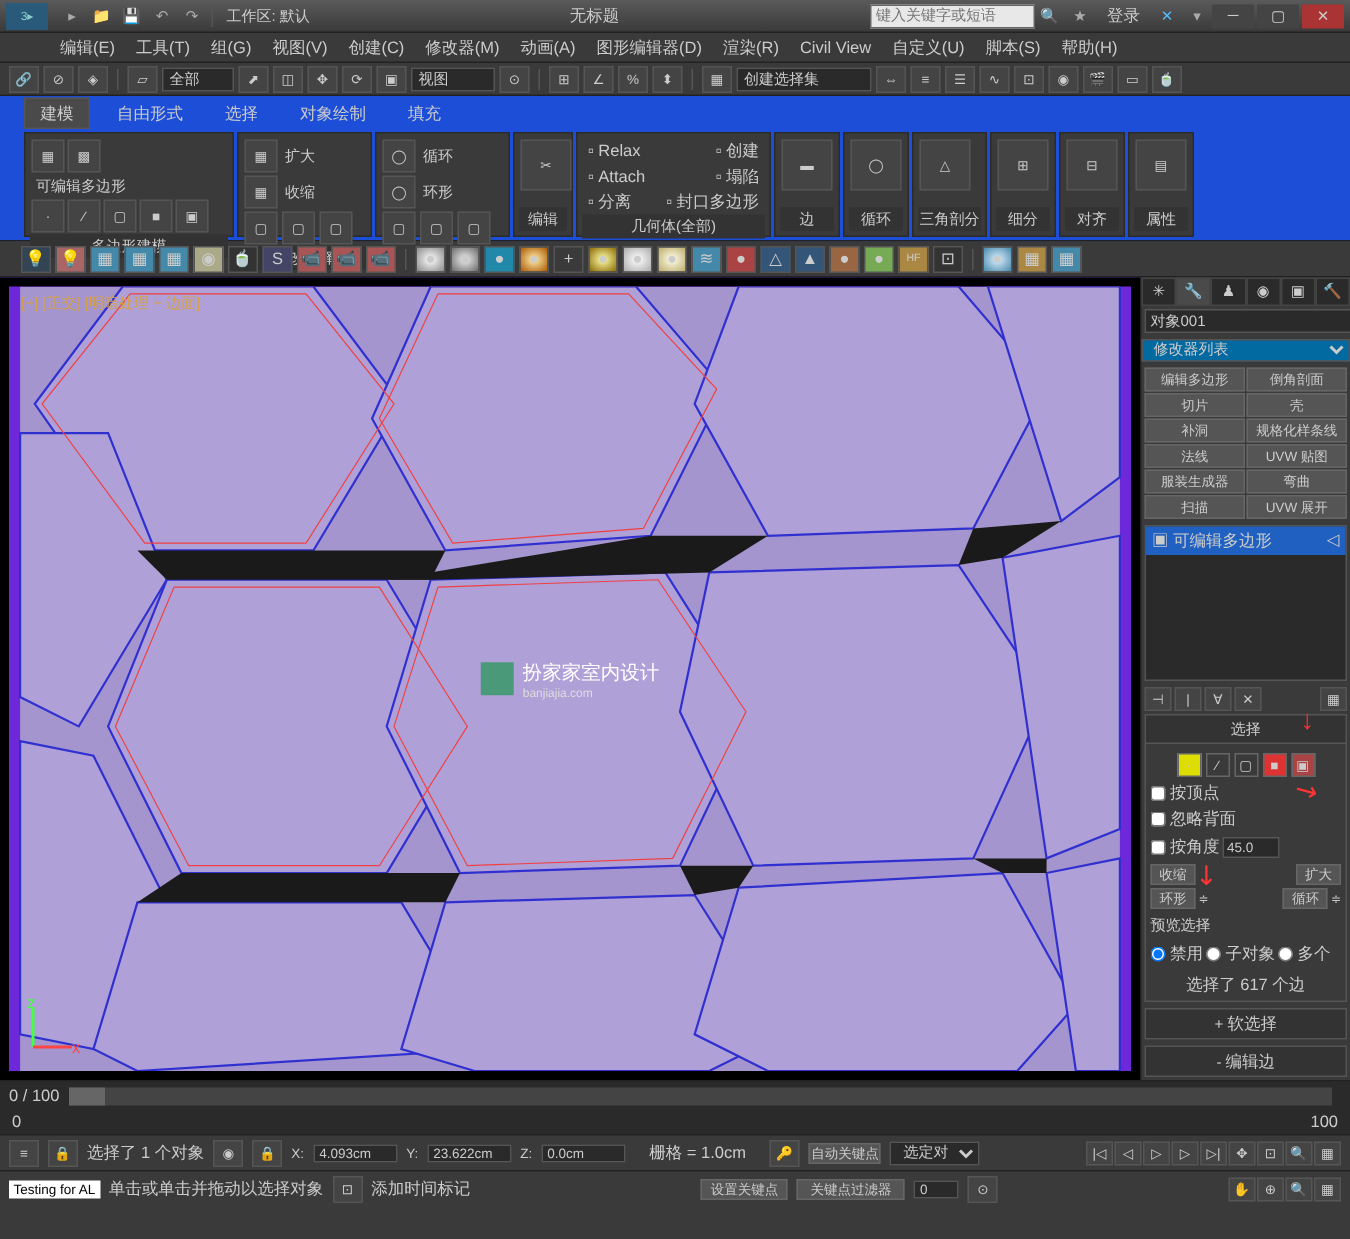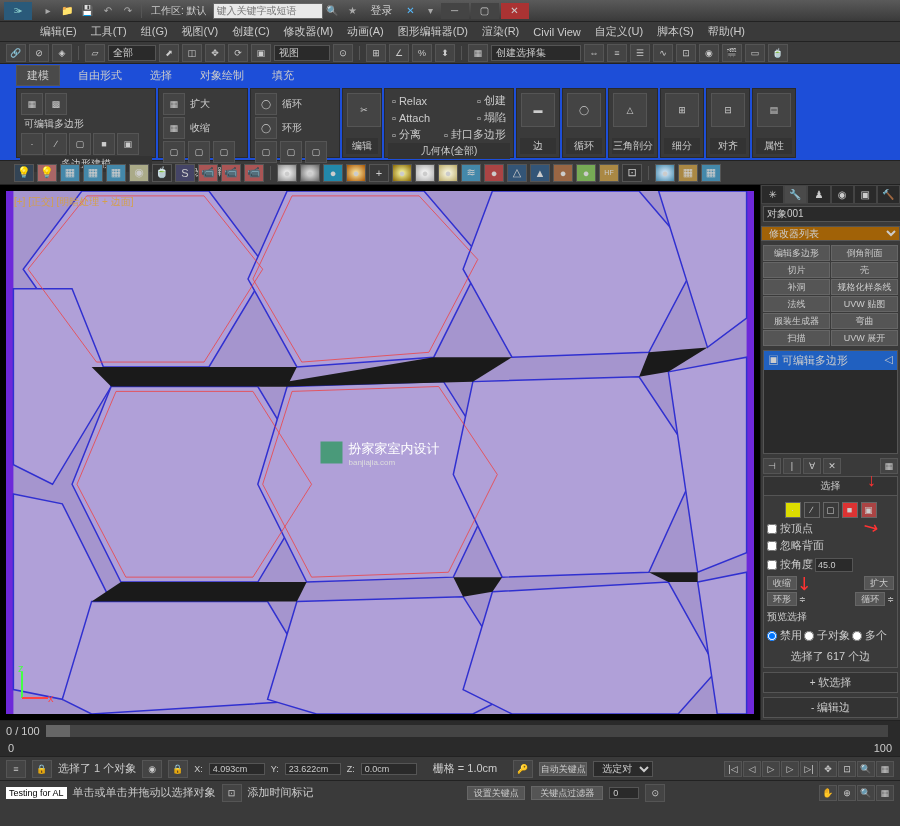--- a/index.html
+++ b/index.html
@@ -39,21 +39,21 @@
 .wm-cube{width:22px;height:22px;background:#4a9a7a}
 .wm-txt{font-size:13px;color:#fff}
 .wm-sub{font-size:8px;color:#ddd}
 .axis{position:absolute;bottom:8px;left:8px;width:40px;height:40px}
 .side{width:140px;background:#3a3a3a;border-left:1px solid #222;display:flex;flex-direction:column}
 .side-tabs{height:20px;display:flex;background:#2a2a2a}
 .stab{flex:1;border:1px solid #444;display:flex;align-items:center;justify-content:center;font-size:10px}
 .stab.active{background:#4a4a4a}
 .side-row{display:flex;padding:2px}
 .obj-name{flex:1;height:16px;background:#2a2a2a;border:1px solid #555;padding:0 3px;font-size:10px}
-.mod-combo{width:100%;height:16px;background:#a16207;border:1px solid #555;font-size:10px;padding:0 3px;margin:2px 0}
+.mod-combo{width:100%;height:16px;background:#0369a1;border:1px solid #555;font-size:10px;padding:0 3px;margin:2px 0}
 .mod-grid{display:grid;grid-template-columns:1fr 1fr;gap:1px;padding:2px}
 .mod-btn{height:16px;background:#555;border:1px solid #666;font-size:9px;text-align:center;line-height:14px}
 .mod-stack{height:110px;background:#2a2a2a;border:1px solid #555;margin:2px}
 .stack-item{background:#2060c0;color:#fff;padding:2px 4px;font-size:10px;display:flex;justify-content:space-between}
 .stack-tools{height:18px;display:flex;gap:2px;padding:2px}
 .stbtn{width:18px;height:16px;background:#444;border:1px solid #555;font-size:9px;display:flex;align-items:center;justify-content:center}
 .rollout{margin:2px}
 .ro-hdr{background:#333;padding:2px 4px;font-size:10px;text-align:center;border:1px solid #555}
 .ro-body{background:#3a3a3a;padding:3px;border:1px solid #555;border-top:none;font-size:10px}
 .sel-icons{display:flex;gap:3px;justify-content:center;margin:3px 0}
@@ -81,20 +81,21 @@
 
 <div class="titlebar">
  <div class="logo">3▸</div>
  <div class="tb-icon">▸</div>
  <div class="tb-icon">📁</div>
  <div class="tb-icon">💾</div>
  <div class="tb-icon">↶</div>
  <div class="tb-icon">↷</div>
  <div class="tb-sep"></div>
  <span class="workspace">工作区: 默认</span>
+ <span class="title-center">无标题</span>
  <input class="search-box" placeholder="键入关键字或短语" style="">
  <div class="tb-icon">🔍</div>
  <div class="tb-icon">★</div>
  <span style="margin:0 8px">登录</span>
  <div class="tb-icon" style="color:#5bf">✕</div>
  <div class="tb-icon">▾</div>
  <div class="winbtns">
   <div class="winbtn">─</div>
   <div class="winbtn">▢</div>
   <div class="winbtn close">✕</div>

